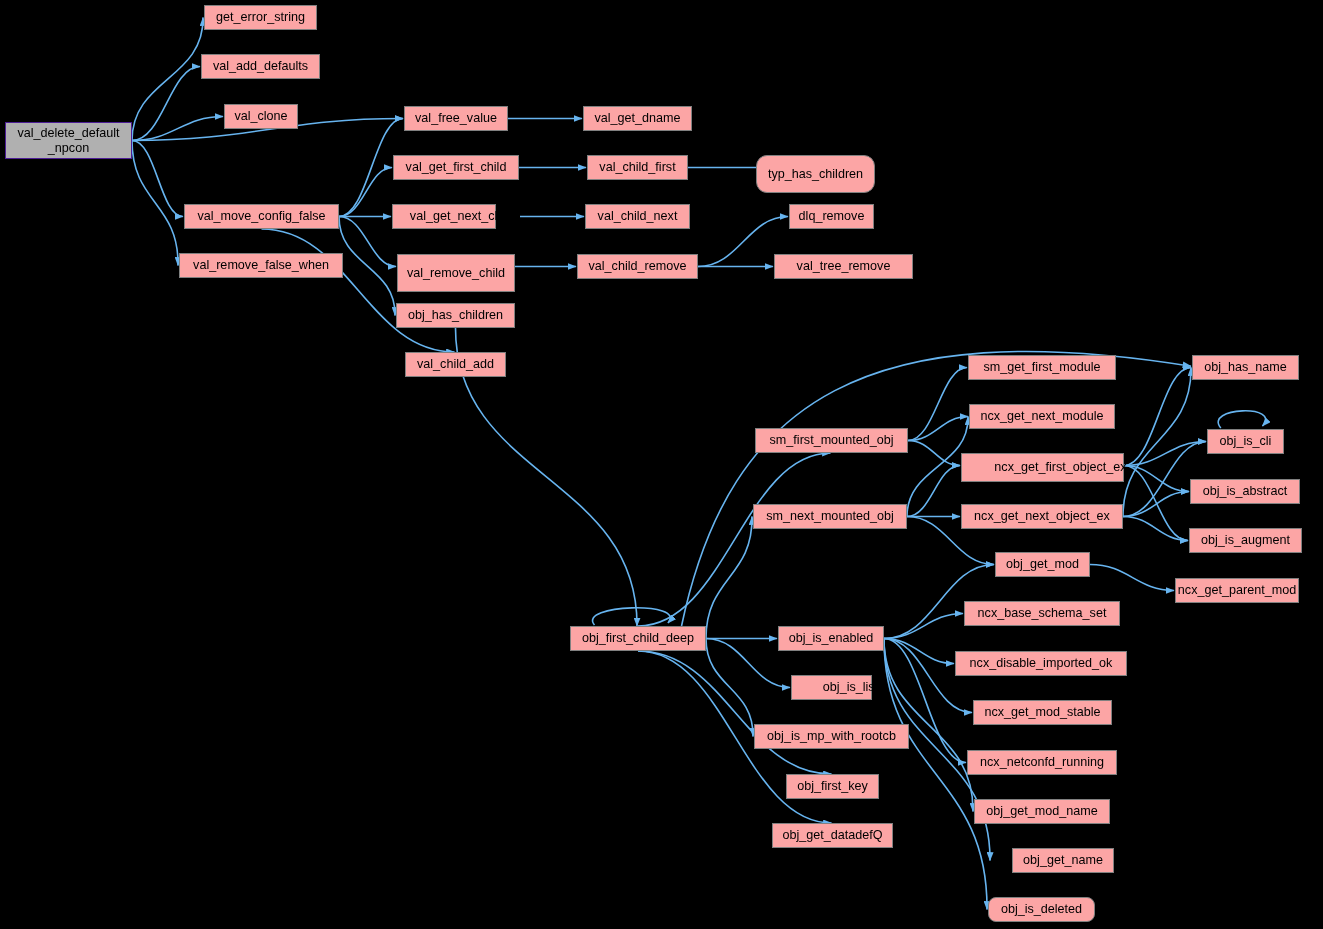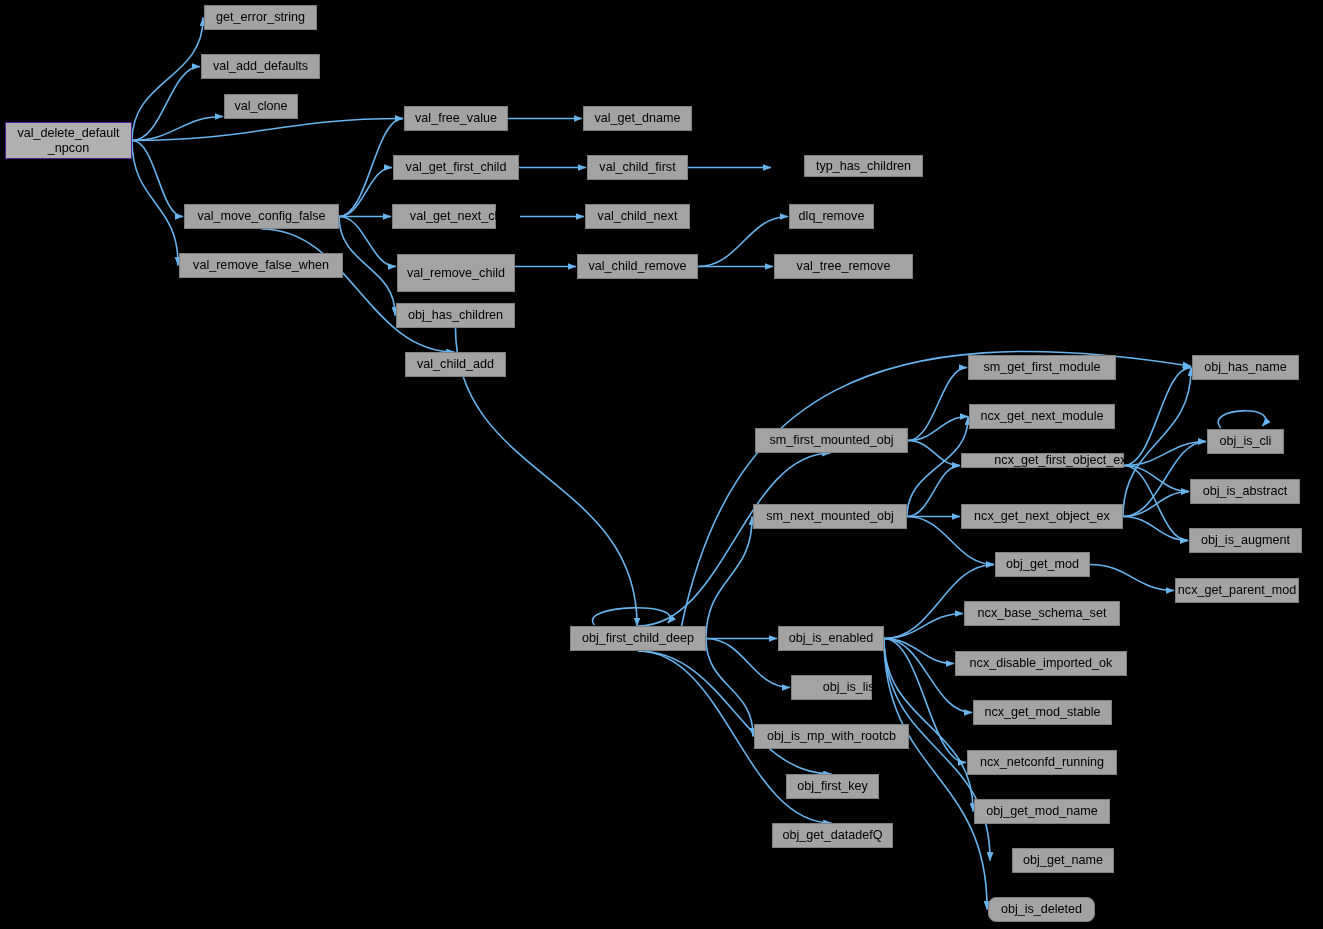--- a/index.html
+++ b/index.html
@@ -17,21 +17,21 @@
   }
   svg.edges {
     position: absolute;
     left: 0; top: 0;
     width: 1323px;
     height: 929px;
   }
   .node-box {
     position: absolute;
     box-sizing: border-box;
-    background: #a3a3a3;
+    background: #fca5a5;
     border: 1px solid #808080;
     color: #000000;
     font-family: "Liberation Sans", sans-serif;
     font-size: 12.6px;
     line-height: 1.15;
     display: flex;
     align-items: center;
     justify-content: center;
     text-align: center;
     white-space: pre;
@@ -108,47 +108,47 @@
         <path d="M 884 638.5 C 884 725, 974 725, 973 811.5" fill="none" stroke="#67b4ef" stroke-width="1.6" marker-end="url(#ah)"></path>
         <path d="M 884 638.5 C 884 749.5, 991 749.5, 990 860.5" fill="none" stroke="#67b4ef" stroke-width="1.6" marker-end="url(#ah)"></path>
         <path d="M 884 638.5 C 884 774, 988 774, 987 909.5" fill="none" stroke="#67b4ef" stroke-width="1.6" marker-end="url(#ah)"></path>
       </g>
   </svg>
   <div id="node-layer">
       <div class="node-box root" style="left: 5px; top: 122px; width: 127px; height: 37px;"><span>val_delete_default
 _npcon</span></div>
       <div class="node-box" style="left: 204px; top: 5px; width: 113px; height: 25px;"><span>get_error_string</span></div>
       <div class="node-box" style="left: 201px; top: 54px; width: 119px; height: 25px;"><span>val_add_defaults</span></div>
-      <div class="node-box" style="left: 224px; top: 94px; width: 74px; height: 25px;"><span>val_clone</span></div>
+      <div class="node-box" style="left: 224px; top: 104px; width: 74px; height: 25px;"><span>val_clone</span></div>
       <div class="node-box" style="left: 184px; top: 204px; width: 155px; height: 25px;"><span>val_move_config_false</span></div>
       <div class="node-box" style="left: 179px; top: 253px; width: 164px; height: 25px;"><span>val_remove_false_when</span></div>
       <div class="node-box" style="left: 404px; top: 106px; width: 104px; height: 25px;"><span>val_free_value</span></div>
       <div class="node-box" style="left: 393px; top: 155px; width: 126px; height: 25px;"><span>val_get_first_child</span></div>
       <div class="node-box" style="left: 392px; top: 204px; width: 104px; height: 25px; padding-left: 36px;"><span>val_get_next_child</span></div>
       <div class="node-box" style="left: 397px; top: 254px; width: 118px; height: 38px;"><span>val_remove_child</span></div>
       <div class="node-box" style="left: 396px; top: 303px; width: 119px; height: 25px;"><span>obj_has_children</span></div>
       <div class="node-box" style="left: 405px; top: 352px; width: 101px; height: 25px;"><span>val_child_add</span></div>
       <div class="node-box" style="left: 583px; top: 106px; width: 109px; height: 25px;"><span>val_get_dname</span></div>
       <div class="node-box" style="left: 587px; top: 155px; width: 101px; height: 25px;"><span>val_child_first</span></div>
       <div class="node-box" style="left: 585px; top: 204px; width: 105px; height: 25px;"><span>val_child_next</span></div>
       <div class="node-box" style="left: 577px; top: 254px; width: 121px; height: 25px;"><span>val_child_remove</span></div>
-      <div class="node-box" style="left: 804px; top: 155px; width: 119px; height: 22px;"><span>typ_has_children</span></div>
+      <div class="node-box" style="left: 756px; top: 155px; width: 119px; height: 38px; border-radius: 11px;"><span>typ_has_children</span></div>
       <div class="node-box" style="left: 789px; top: 204px; width: 85px; height: 25px;"><span>dlq_remove</span></div>
       <div class="node-box" style="left: 774px; top: 254px; width: 139px; height: 25px;"><span>val_tree_remove</span></div>
       <div class="node-box" style="left: 570px; top: 626px; width: 136px; height: 25px;"><span>obj_first_child_deep</span></div>
       <div class="node-box" style="left: 755px; top: 428px; width: 153px; height: 25px;"><span>sm_first_mounted_obj</span></div>
       <div class="node-box" style="left: 753px; top: 504px; width: 154px; height: 25px;"><span>sm_next_mounted_obj</span></div>
       <div class="node-box" style="left: 778px; top: 626px; width: 106px; height: 25px;"><span>obj_is_enabled</span></div>
       <div class="node-box" style="left: 791px; top: 675px; width: 81px; height: 25px; padding-left: 38px;"><span>obj_is_list</span></div>
       <div class="node-box" style="left: 754px; top: 724px; width: 155px; height: 25px;"><span>obj_is_mp_with_rootcb</span></div>
       <div class="node-box" style="left: 786px; top: 774px; width: 93px; height: 25px;"><span>obj_first_key</span></div>
       <div class="node-box" style="left: 772px; top: 823px; width: 121px; height: 25px;"><span>obj_get_datadefQ</span></div>
       <div class="node-box" style="left: 968px; top: 355px; width: 148px; height: 25px;"><span>sm_get_first_module</span></div>
       <div class="node-box" style="left: 969px; top: 404px; width: 146px; height: 25px;"><span>ncx_get_next_module</span></div>
-      <div class="node-box" style="left: 961px; top: 453px; width: 163px; height: 15px; padding-left: 36px;"><span>ncx_get_first_object_ex</span></div>
+      <div class="node-box" style="left: 961px; top: 453px; width: 163px; height: 29px; padding-left: 36px;"><span>ncx_get_first_object_ex</span></div>
       <div class="node-box" style="left: 961px; top: 504px; width: 162px; height: 25px;"><span>ncx_get_next_object_ex</span></div>
       <div class="node-box" style="left: 995px; top: 552px; width: 95px; height: 25px;"><span>obj_get_mod</span></div>
       <div class="node-box" style="left: 964px; top: 601px; width: 156px; height: 25px;"><span>ncx_base_schema_set</span></div>
       <div class="node-box" style="left: 955px; top: 651px; width: 172px; height: 25px;"><span>ncx_disable_imported_ok</span></div>
       <div class="node-box" style="left: 973px; top: 700px; width: 139px; height: 25px;"><span>ncx_get_mod_stable</span></div>
       <div class="node-box" style="left: 967px; top: 750px; width: 150px; height: 25px;"><span>ncx_netconfd_running</span></div>
       <div class="node-box" style="left: 974px; top: 799px; width: 136px; height: 25px;"><span>obj_get_mod_name</span></div>
       <div class="node-box" style="left: 1012px; top: 848px; width: 102px; height: 25px;"><span>obj_get_name</span></div>
       <div class="node-box" style="left: 988px; top: 897px; width: 107px; height: 25px; border-radius: 8px;"><span>obj_is_deleted</span></div>
       <div class="node-box" style="left: 1192px; top: 355px; width: 107px; height: 25px;"><span>obj_has_name</span></div>

